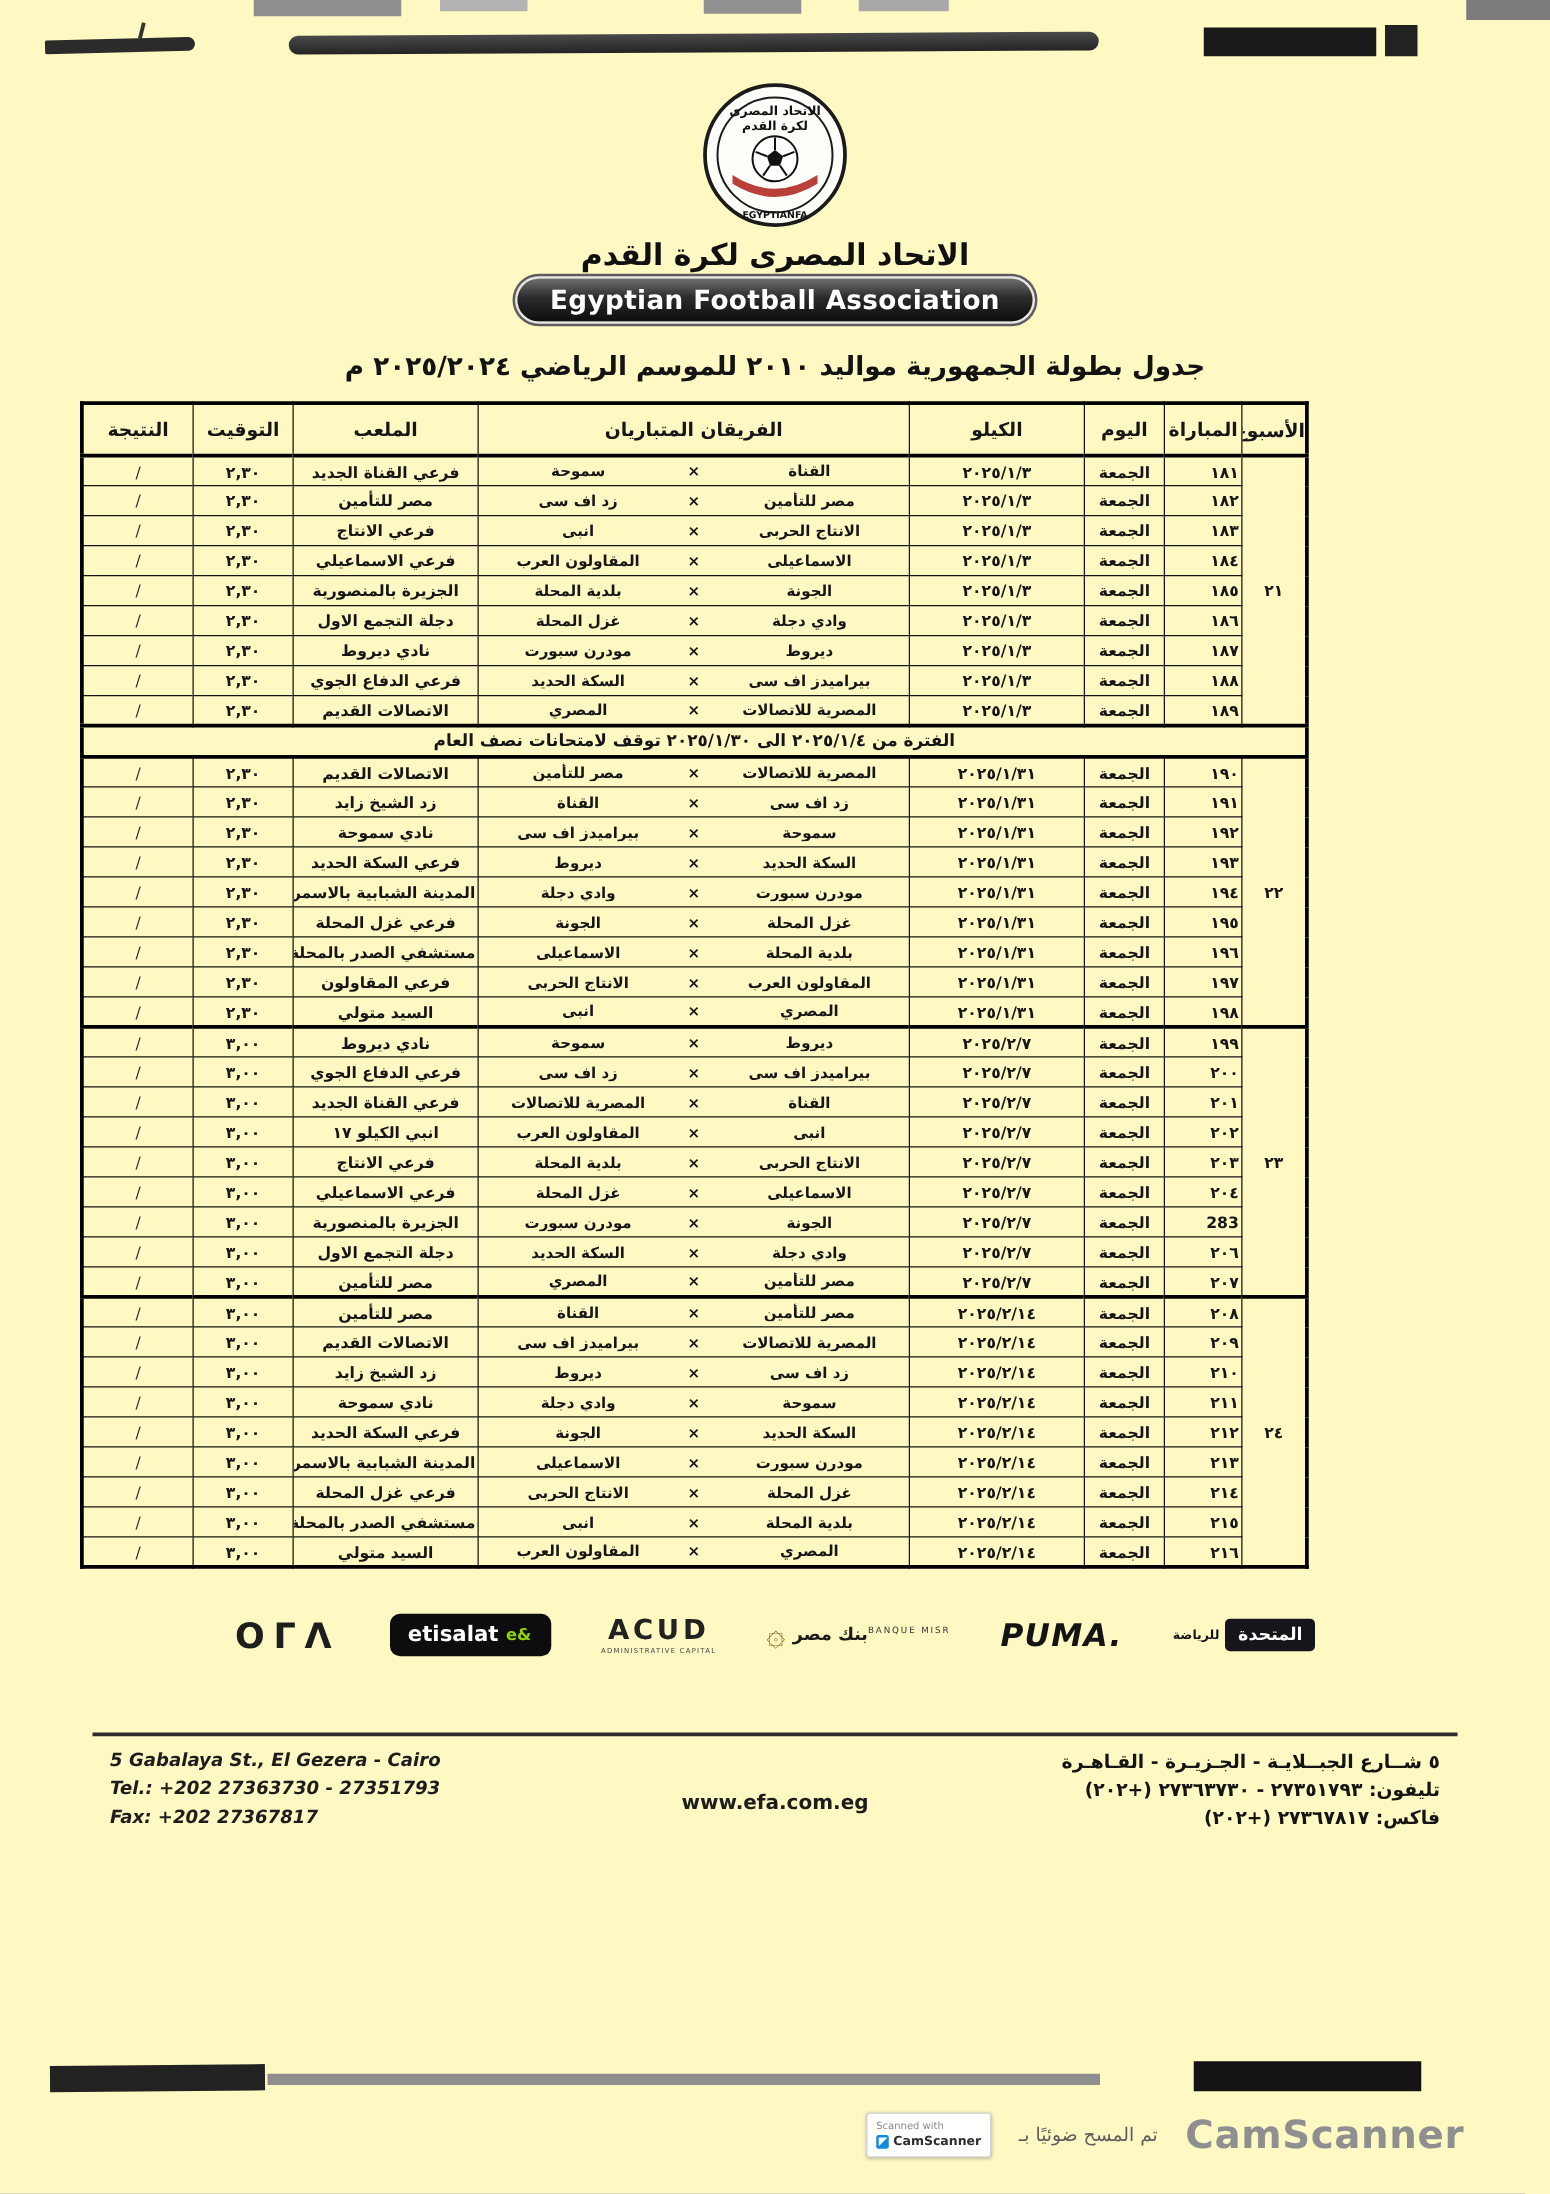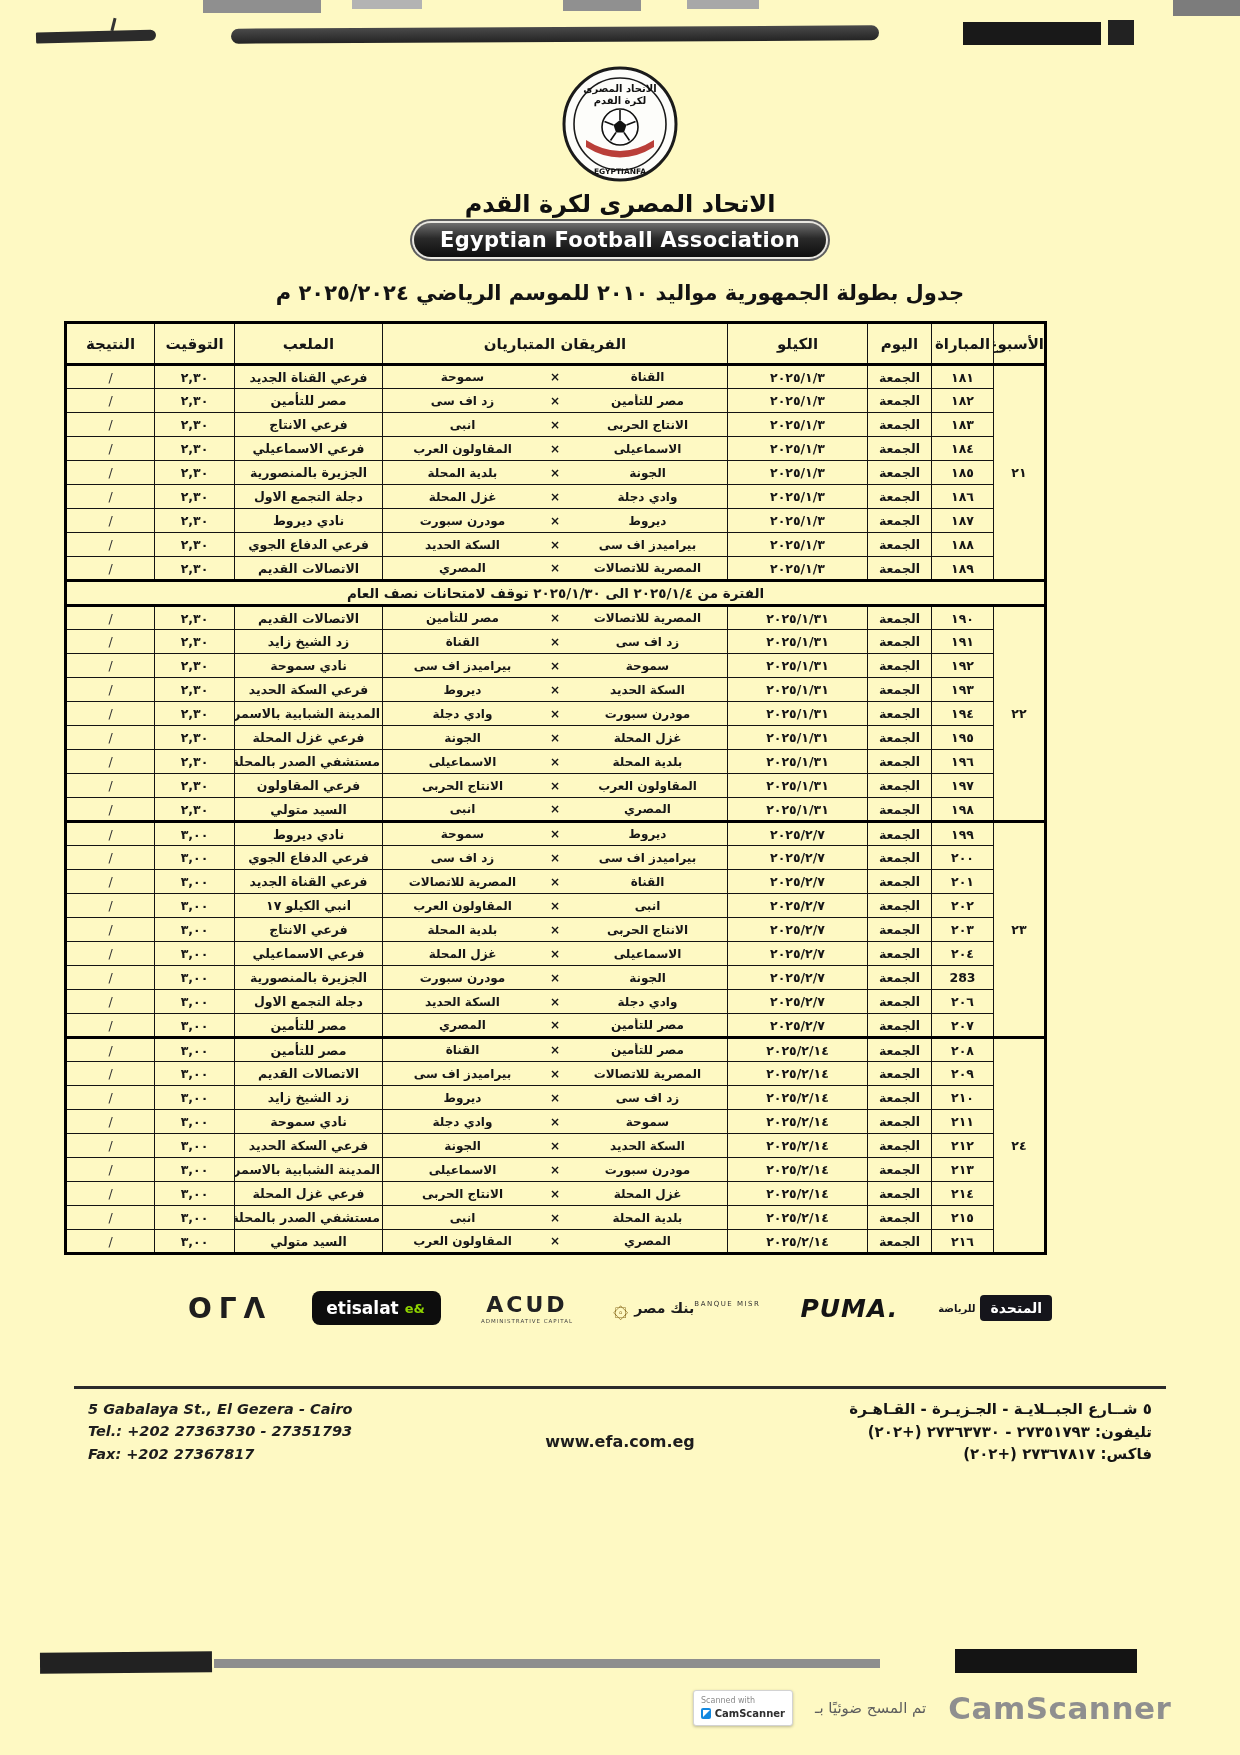--- a/index.html
+++ b/index.html
@@ -29,21 +29,21 @@
     width:980px; margin:16px 0 0 64px; direction:rtl;
     border:3px solid #000;
   }
   .schedule th, .schedule td {
     border:1.6px solid #141414; text-align:center; vertical-align:middle;
     font-weight:bold; white-space:nowrap; overflow:hidden;
   }
   .schedule thead th { height:42px; font-size:15px; border-bottom:2.6px solid #000; }
   .schedule tbody td { height:24px; font-size:12.5px; padding:0 2px; }
   td.week-cell   { font-size:16px; }
-  td.match-no    { font-size:13.5px; }
+  td.match-no    { font-size:13.5px;text-align:right; }
   td.day-cell    { font-size:13px; }
   td.date-cell   { font-size:13px; }
   td.stadium-cell{ font-size:11px; }
   td.time-cell   { font-size:13px; }
   td.result-cell { font-size:13px; color:#333; font-weight:normal; }
   td.teams-cell  { padding:0; }
   .teams-wrap { display:flex; align-items:center; width:100%; height:100%; }
   .teams-wrap .team { flex:1; font-size:12px; font-weight:bold; overflow:hidden; white-space:nowrap; text-align:center; }
   .teams-wrap .vs { width:30px; font-size:12px; font-weight:bold; text-align:center; }
   tr.week-start td { border-top:3px solid #000; }

